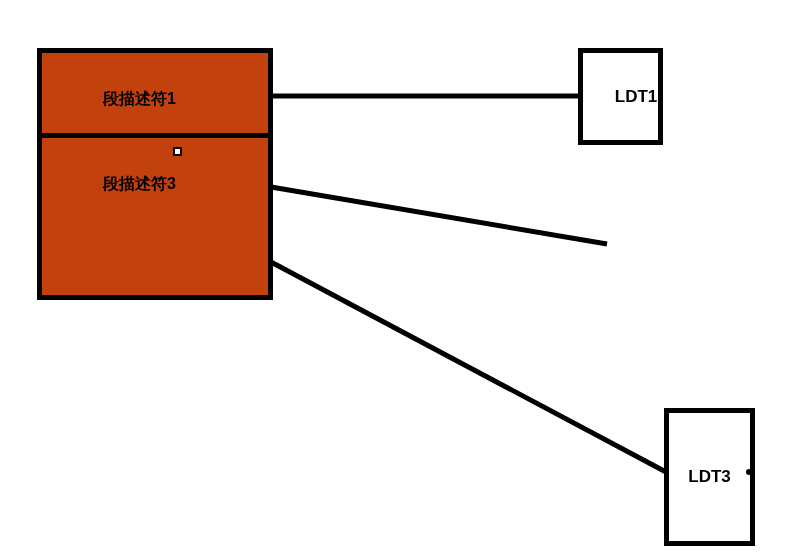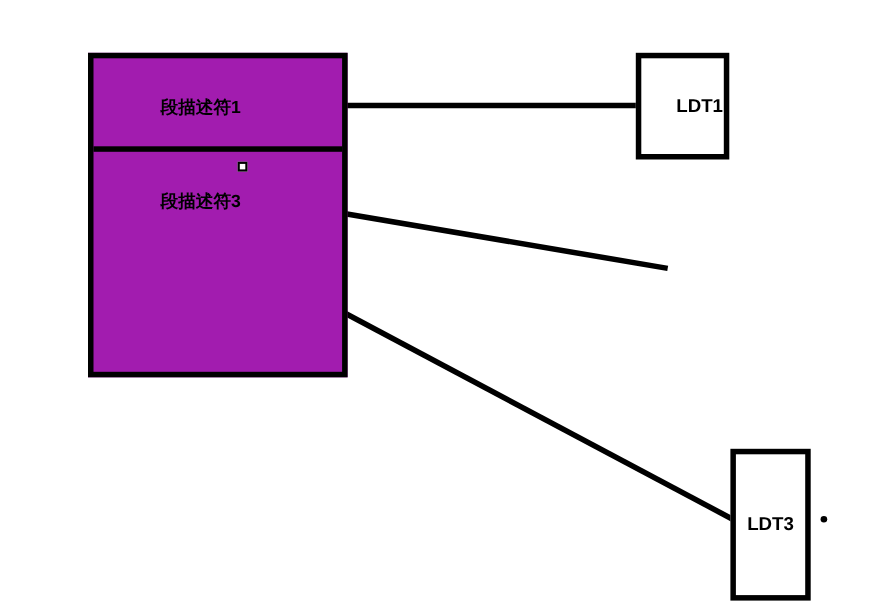--- a/index.html
+++ b/index.html
@@ -20,27 +20,26 @@
     left: 0;
     top: 0;
     width: 808px;
     height: 556px;
   }
   .descriptor-table {
     position: absolute;
     left: 37px;
     top: 48px;
     width: 236px;
-    height: 295px;
+    height: 252px;
     border: 5px solid #000000;
     box-sizing: border-box;
-    background: #a21caf;
+    background: #c2410c;
     display: flex;
     flex-direction: column;
-    margin-left: 43px;
   }
   .descriptor-row {
     position: relative;
     box-sizing: border-box;
   }
   .descriptor-row.row-1 { height: 85px; border-bottom: 5px solid #000000; }
   .descriptor-row.row-2 { height: 84px; border-bottom: 5px solid #000000; }
   .descriptor-row.row-3 { flex: 1; text-decoration: underline; }
   .descriptor-label {
     position: absolute;
@@ -73,21 +72,21 @@
     background: #ffffff;
     display: flex;
     align-items: center;
     justify-content: center;
     font-size: 17px;
     font-weight: bold;
     color: #000000;
   }
   .ldt-box.ldt-1 { left: 578px; top: 48px;  width: 85px; height: 97px; padding-left: 31px; }
   .ldt-box.ldt-2 { left: 605px; top: 192px; width: 86px; height: 112px; }
-  .ldt-box.ldt-3 { left: 664px; top: 408px; width: 73px; height: 138px; }
+  .ldt-box.ldt-3 { left: 664px; top: 408px; width: 91px; height: 138px; }
   .dot-marker {
     position: absolute;
     left: 746px;
     top: 469px;
     width: 6px;
     height: 6px;
     border-radius: 50%;
     background: #000000;
   }
 </style>

